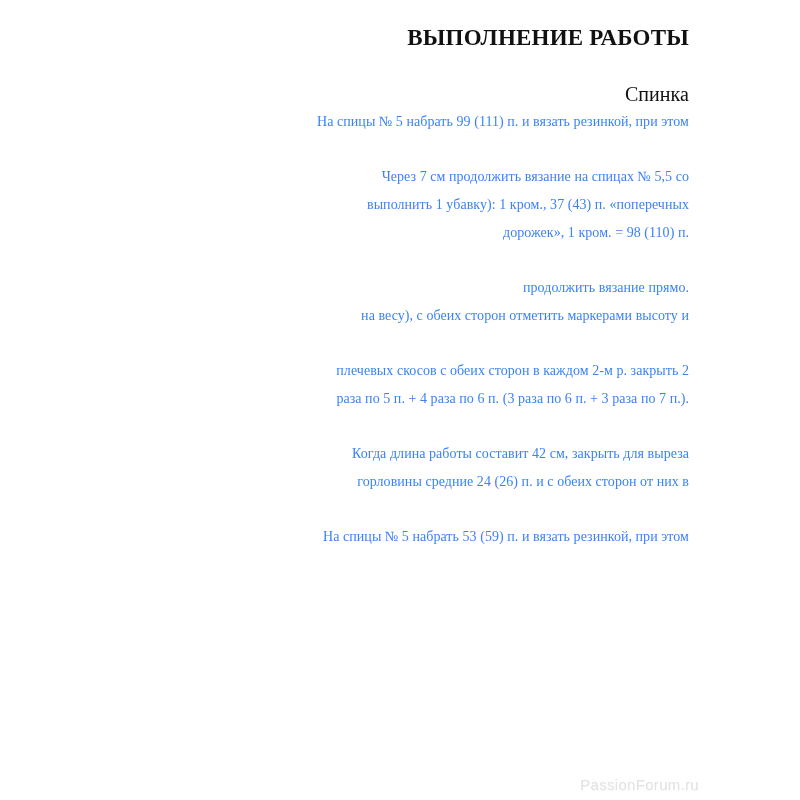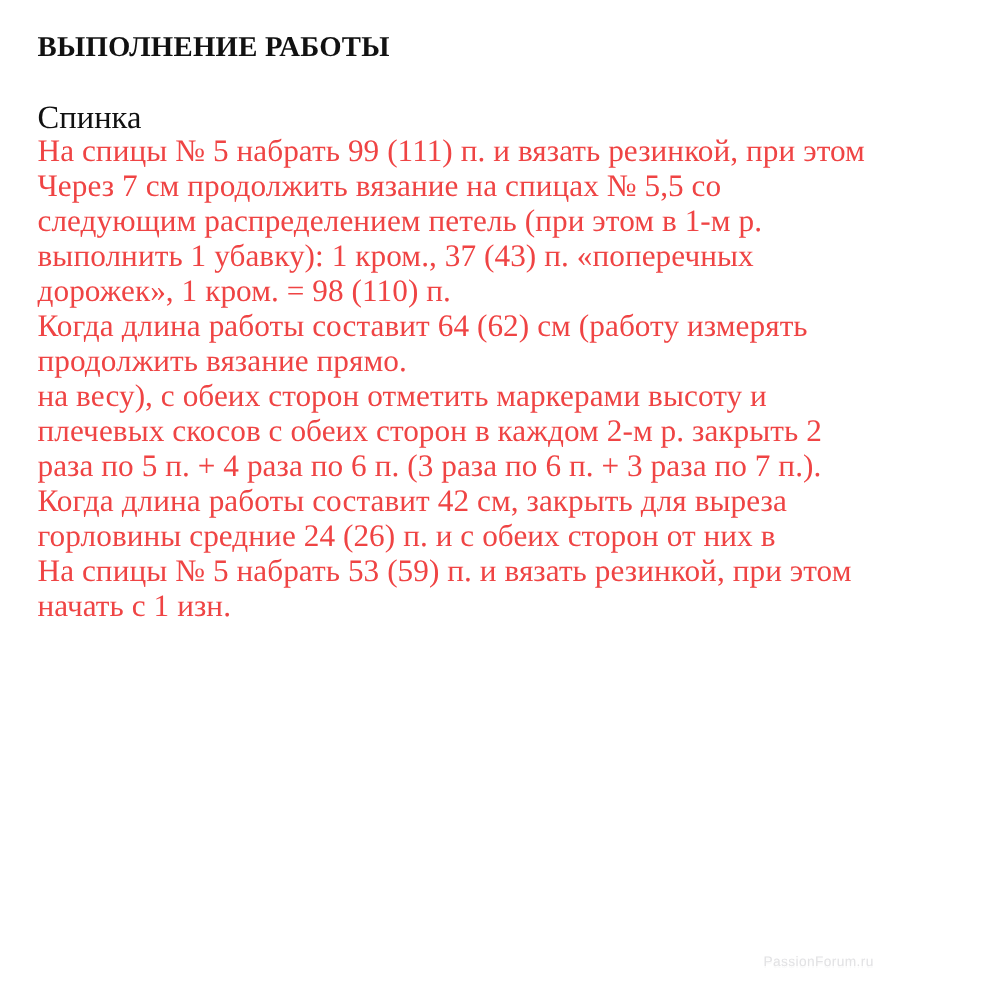--- a/index.html
+++ b/index.html
@@ -13,57 +13,59 @@
     font-family: "Liberation Serif", "DejaVu Serif", serif;
     color: #111111;
     overflow: hidden;
   }
   .page {
     position: relative;
     width: 711px;
     height: 800px;
     box-sizing: border-box;
     padding: 24px 22px 0 30px;
+    text-align: right;
   }
   .doc-title {
     font-size: 23px;
     line-height: 28px;
     letter-spacing: 0.2px;
     color: #111111;
     margin: 0 0 0 0;
     white-space: pre;
   }
   .spacer-title {
     height: 28px;
   }
   .section {
     margin: 0;
   }
   .section + .section {
+    margin-top: 27px;
   }
   .para-line {
-    font-size: 25px;
+    font-size: 14px;
     line-height: 28px;
-    color: #ef4444;
+    color: #3b82f6;
     white-space: pre;
     letter-spacing: 0.05px;
   }
   .subhead {
-    font-size: 26px;
+    font-size: 20px;
     line-height: 28px;
     color: #111111;
     white-space: pre;
     letter-spacing: 0.05px;
   }
   .watermark {
     position: absolute;
     right: 12px;
-    bottom: 23px;
+    bottom: 9px;
     font-family: "Liberation Sans", "DejaVu Sans", sans-serif;
-    font-size: 11px;
+    font-size: 15px;
     line-height: 13px;
     color: #e2e2e4;
     letter-spacing: 0.3px;
     text-shadow: 0 1px 0 #fafafa;
     user-select: none;
   }
 </style>
 </head>
 <body>
 
@@ -73,38 +75,35 @@
 
   <div class="spacer-title"></div>
 
   <div id="sections-root">
       <div class="section">
         <div class="subhead">Спинка</div>
         <div class="para-line">На спицы № 5 набрать 99 (111) п. и вязать резинкой, при этом</div>
       </div>
       <div class="section">
         <div class="para-line">Через 7 см продолжить вязание на спицах № 5,5 со</div>
-        <div class="para-line">следующим распределением петель (при этом в 1-м р.</div>
         <div class="para-line">выполнить 1 убавку): 1 кром., 37 (43) п. «поперечных</div>
         <div class="para-line">дорожек», 1 кром. = 98 (110) п.</div>
       </div>
       <div class="section">
-        <div class="para-line">Когда длина работы составит 64 (62) см (работу измерять</div>
         <div class="para-line">продолжить вязание прямо.</div>
         <div class="para-line">на весу), с обеих сторон отметить маркерами высоту и</div>
       </div>
       <div class="section">
         <div class="para-line">плечевых скосов с обеих сторон в каждом 2-м р. закрыть 2</div>
         <div class="para-line">раза по 5 п. + 4 раза по 6 п. (3 раза по 6 п. + 3 раза по 7 п.).</div>
       </div>
       <div class="section">
         <div class="para-line">Когда длина работы составит 42 см, закрыть для выреза</div>
         <div class="para-line">горловины средние 24 (26) п. и с обеих сторон от них в</div>
       </div>
       <div class="section">
         <div class="para-line">На спицы № 5 набрать 53 (59) п. и вязать резинкой, при этом</div>
-        <div class="para-line">начать с 1 изн.</div>
       </div>
     </div>
 
   <div class="watermark">PassionForum.ru</div>
 
 </div>
 
 </body></html>

